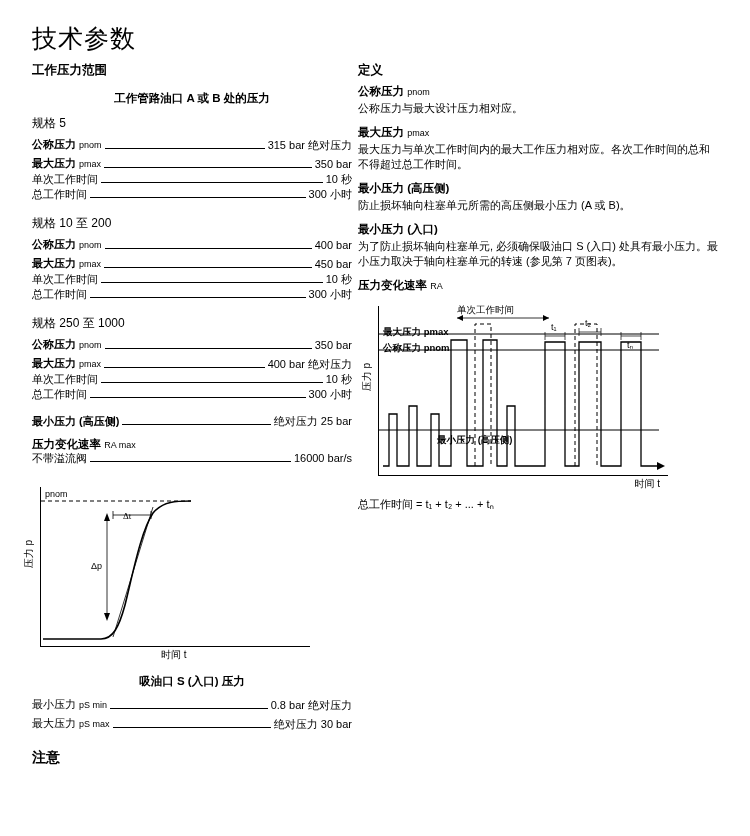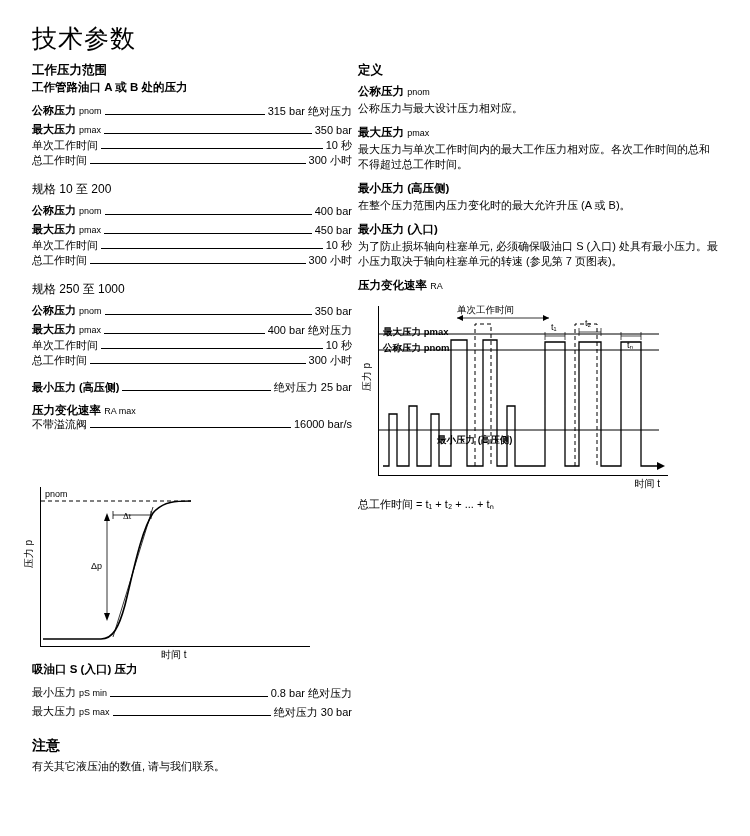--- a/index.html
+++ b/index.html
@@ -16,21 +16,21 @@
 
   .title {
     position:absolute; left:32px; top:22px;
     font-size:25px; letter-spacing:1px; font-weight:400;
   }
   .col-left { position:absolute; left:32px; top:62px; width:320px; }
   .col-right { position:absolute; left:358px; top:62px; width:360px; }
 
   .h-bold { font-weight:bold; font-size:12.5px; margin:0 0 1px 0; }
   .sub { font-size:10.5px; margin:0 0 8px 0; }
-  .h-small-bold { font-weight:bold; font-size:11.5px; margin:0 0 9px 0; }
+  .h-small-bold { font-weight:bold; font-size:11.5px; margin:12px 0 9px 0;text-align:center; }
   .grp-title { font-size:12px; margin:0 0 6px 0; }
 
   
   .row {
     display:flex; align-items:flex-end;
     font-size:11px; line-height:13px;
     margin-bottom:2px;
     white-space:nowrap;
   }
   .row .lbl { flex:0 0 auto; }
@@ -89,20 +89,21 @@
 <body>
 
 <div class="page">
 
   <div class="title">技术参数</div>
 
   <div class="col-left">
     <div class="h-bold">工作压力范围</div>
     <div class="h-small-bold">工作管路油口 A 或 B 处的压力</div>
 
+    <div class="grp-title">规格 5</div>
     <div class="row bold">
       <span class="lbl"><span>公称压力</span> <span class="sub-small">pnom</span></span>
       <span class="lead"></span>
       <span class="val">315 bar 绝对压力</span>
     </div>
     <div class="gap-xs"></div>
     <div class="row bold">
       <span class="lbl"><span>最大压力</span> <span class="sub-small">pmax</span></span>
       <span class="lead"></span>
       <span class="val">350 bar</span>
@@ -221,40 +222,39 @@
       <span class="val">0.8 bar 绝对压力</span>
     </div>
     <div class="gap-xs"></div>
     <div class="row">
       <span class="lbl"><span>最大压力</span> <span class="sub-small">pS max</span></span>
       <span class="lead"></span>
       <span class="val">绝对压力 30 bar</span>
     </div>
     <div style="height:16px"></div>
     <div class="note-title">注意</div>
-    <div class="para">有关其它液压油的数值, 请与我们联系。</div>
   </div>
 
   <div class="col-right">
     <div class="h-bold">定义</div>
     <div style="height:4px"></div>
 
     <div>
       <div class="rb"><span>公称压力</span> <span class="sub-small">pnom</span></div>
       <div class="para">公称压力与最大设计压力相对应。</div>
     </div>
 
     <div>
       <div class="rb"><span>最大压力</span> <span class="sub-small">pmax</span></div>
       <div class="para">最大压力与单次工作时间内的最大工作压力相对应。各次工作时间的总和不得超过总工作时间。</div>
     </div>
 
     <div>
       <div class="rb"><span>最小压力 (高压侧)</span></div>
-      <div class="para">在整个压力范围内压力变化时的最大允许升压 (A 或 B)。</div>
+      <div class="para">防止损坏轴向柱塞单元所需的高压侧最小压力 (A 或 B)。</div>
     </div>
 
     <div>
       <div class="rb"><span>最小压力 (入口)</span></div>
       <div class="para">为了防止损坏轴向柱塞单元, 必须确保吸油口 S (入口) 处具有最小压力。最小压力取决于轴向柱塞单元的转速 (参见第 7 页图表)。</div>
     </div>
 
     <div>
       <div class="rb"><span>压力变化速率</span> <span class="sub-small">RA</span></div>
     </div>

